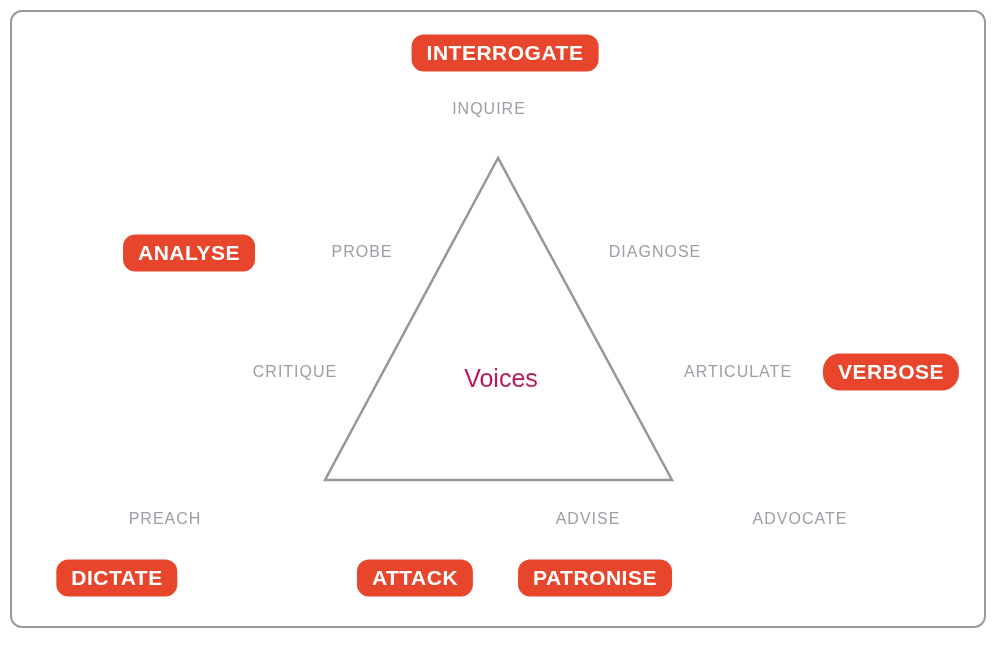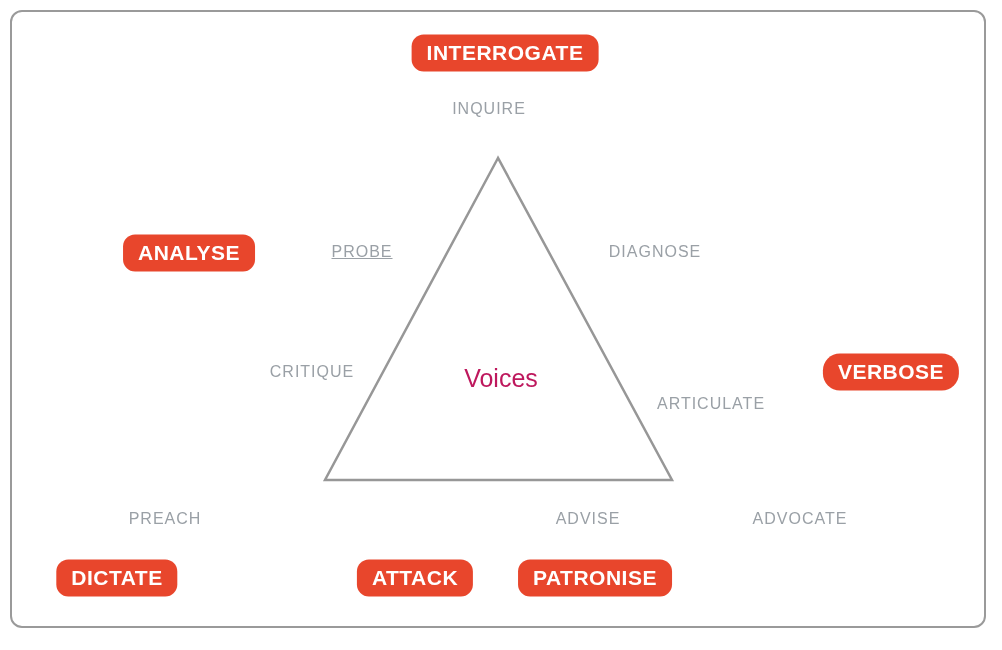--- a/index.html
+++ b/index.html
@@ -56,27 +56,27 @@
   }
   .center-label {
     color: #be185d;
     font-size: 25px;
     font-weight: 400;
   }
   
   .p-interrogate { left: 505px; top: 53px; }
   .p-inquire     { left: 489px; top: 109px; }
   .p-intrude     { left: 189px; top: 253px; }
-  .p-probe       { left: 362px; top: 252px; text-decoration: underline; }
+  .p-probe       { left: 362px; top: 252px; }
   .p-diagnose    { left: 655px; top: 252px; }
   .p-overanalyse { left: 857px; top: 253px; }
   .p-criticise   { left: 135px; top: 371px; }
-  .p-critique    { left: 312px; top: 372px; }
+  .p-critique    { left: 295px; top: 372px; }
   .p-voices      { left: 501px; top: 378px; }
-  .p-articulate  { left: 711px; top: 372px; margin-top: 32px; }
+  .p-articulate  { left: 738px; top: 372px; }
   .p-verbose     { left: 891px; top: 372px; border-radius: 17px; }
   .p-direct      { left: 165px; top: 519px; }
   .p-challenge   { left: 405px; top: 519px; }
   .p-advise      { left: 588px; top: 519px; }
   .p-advocate    { left: 800px; top: 519px; }
   .p-dictate     { left: 117px; top: 578px; }
   .p-attack      { left: 415px; top: 578px; }
   .p-patronise   { left: 595px; top: 578px; }
   .p-preach      { left: 862px; top: 578px; }
 </style>

